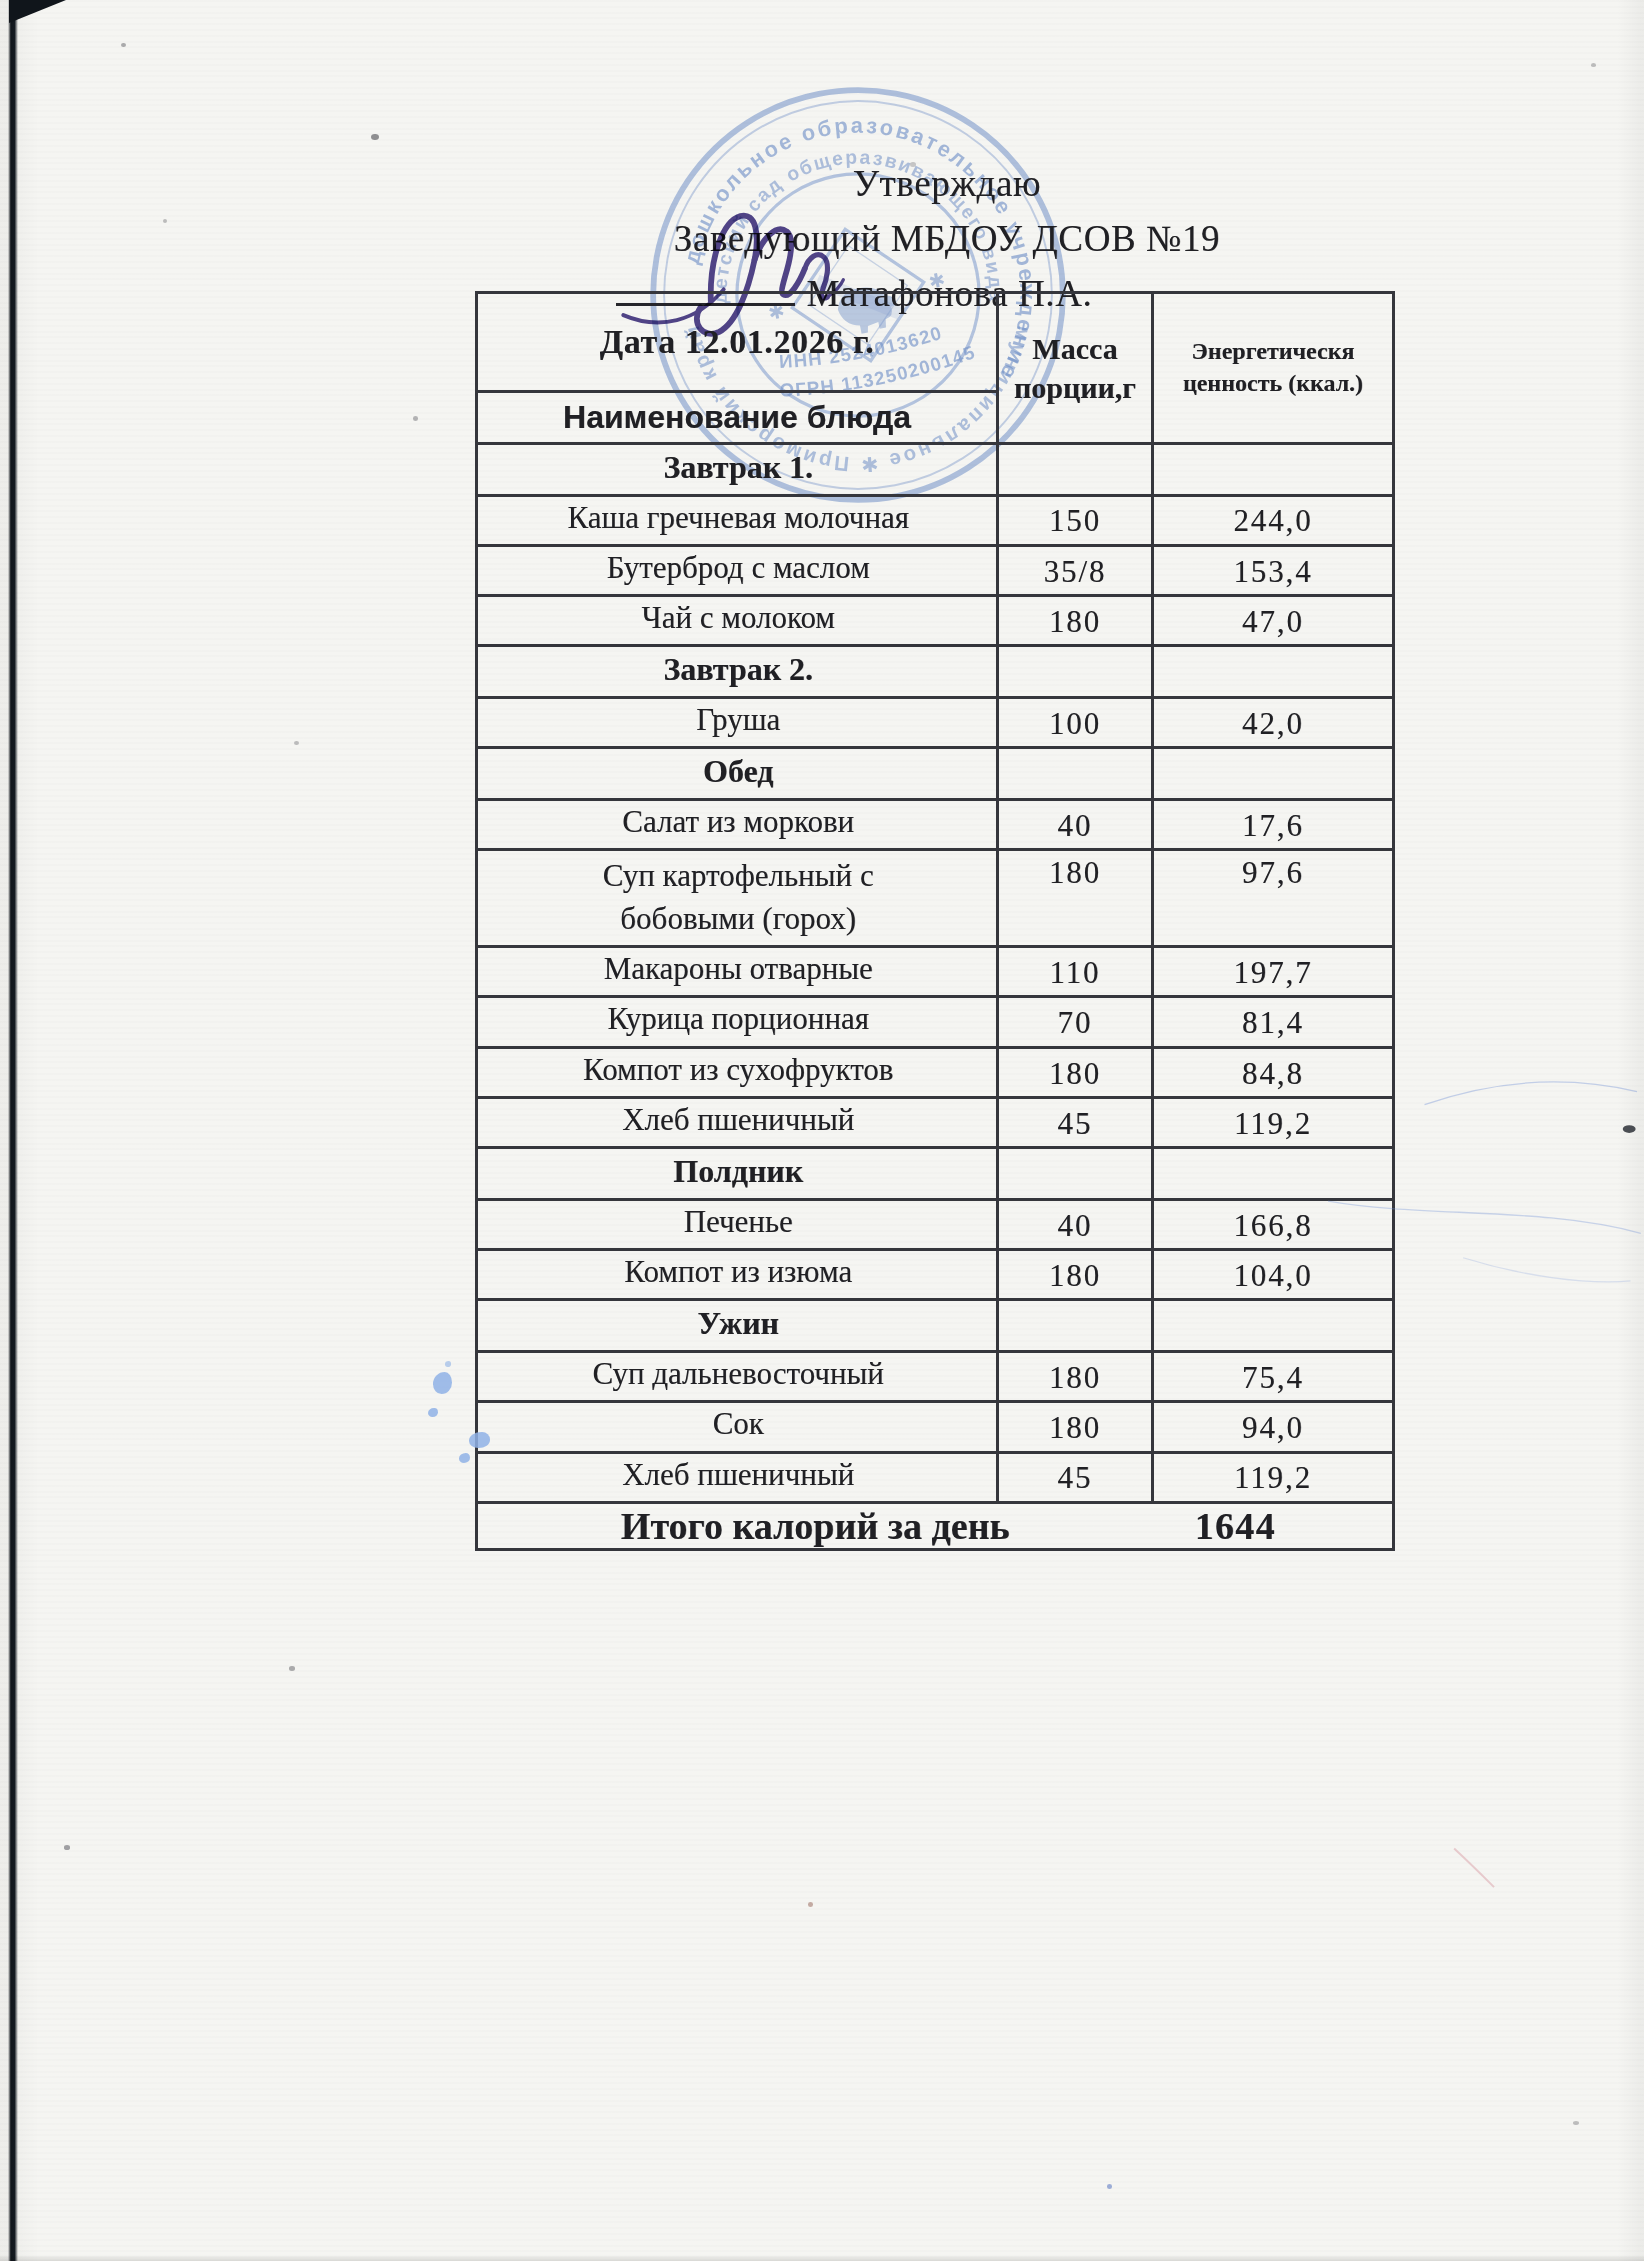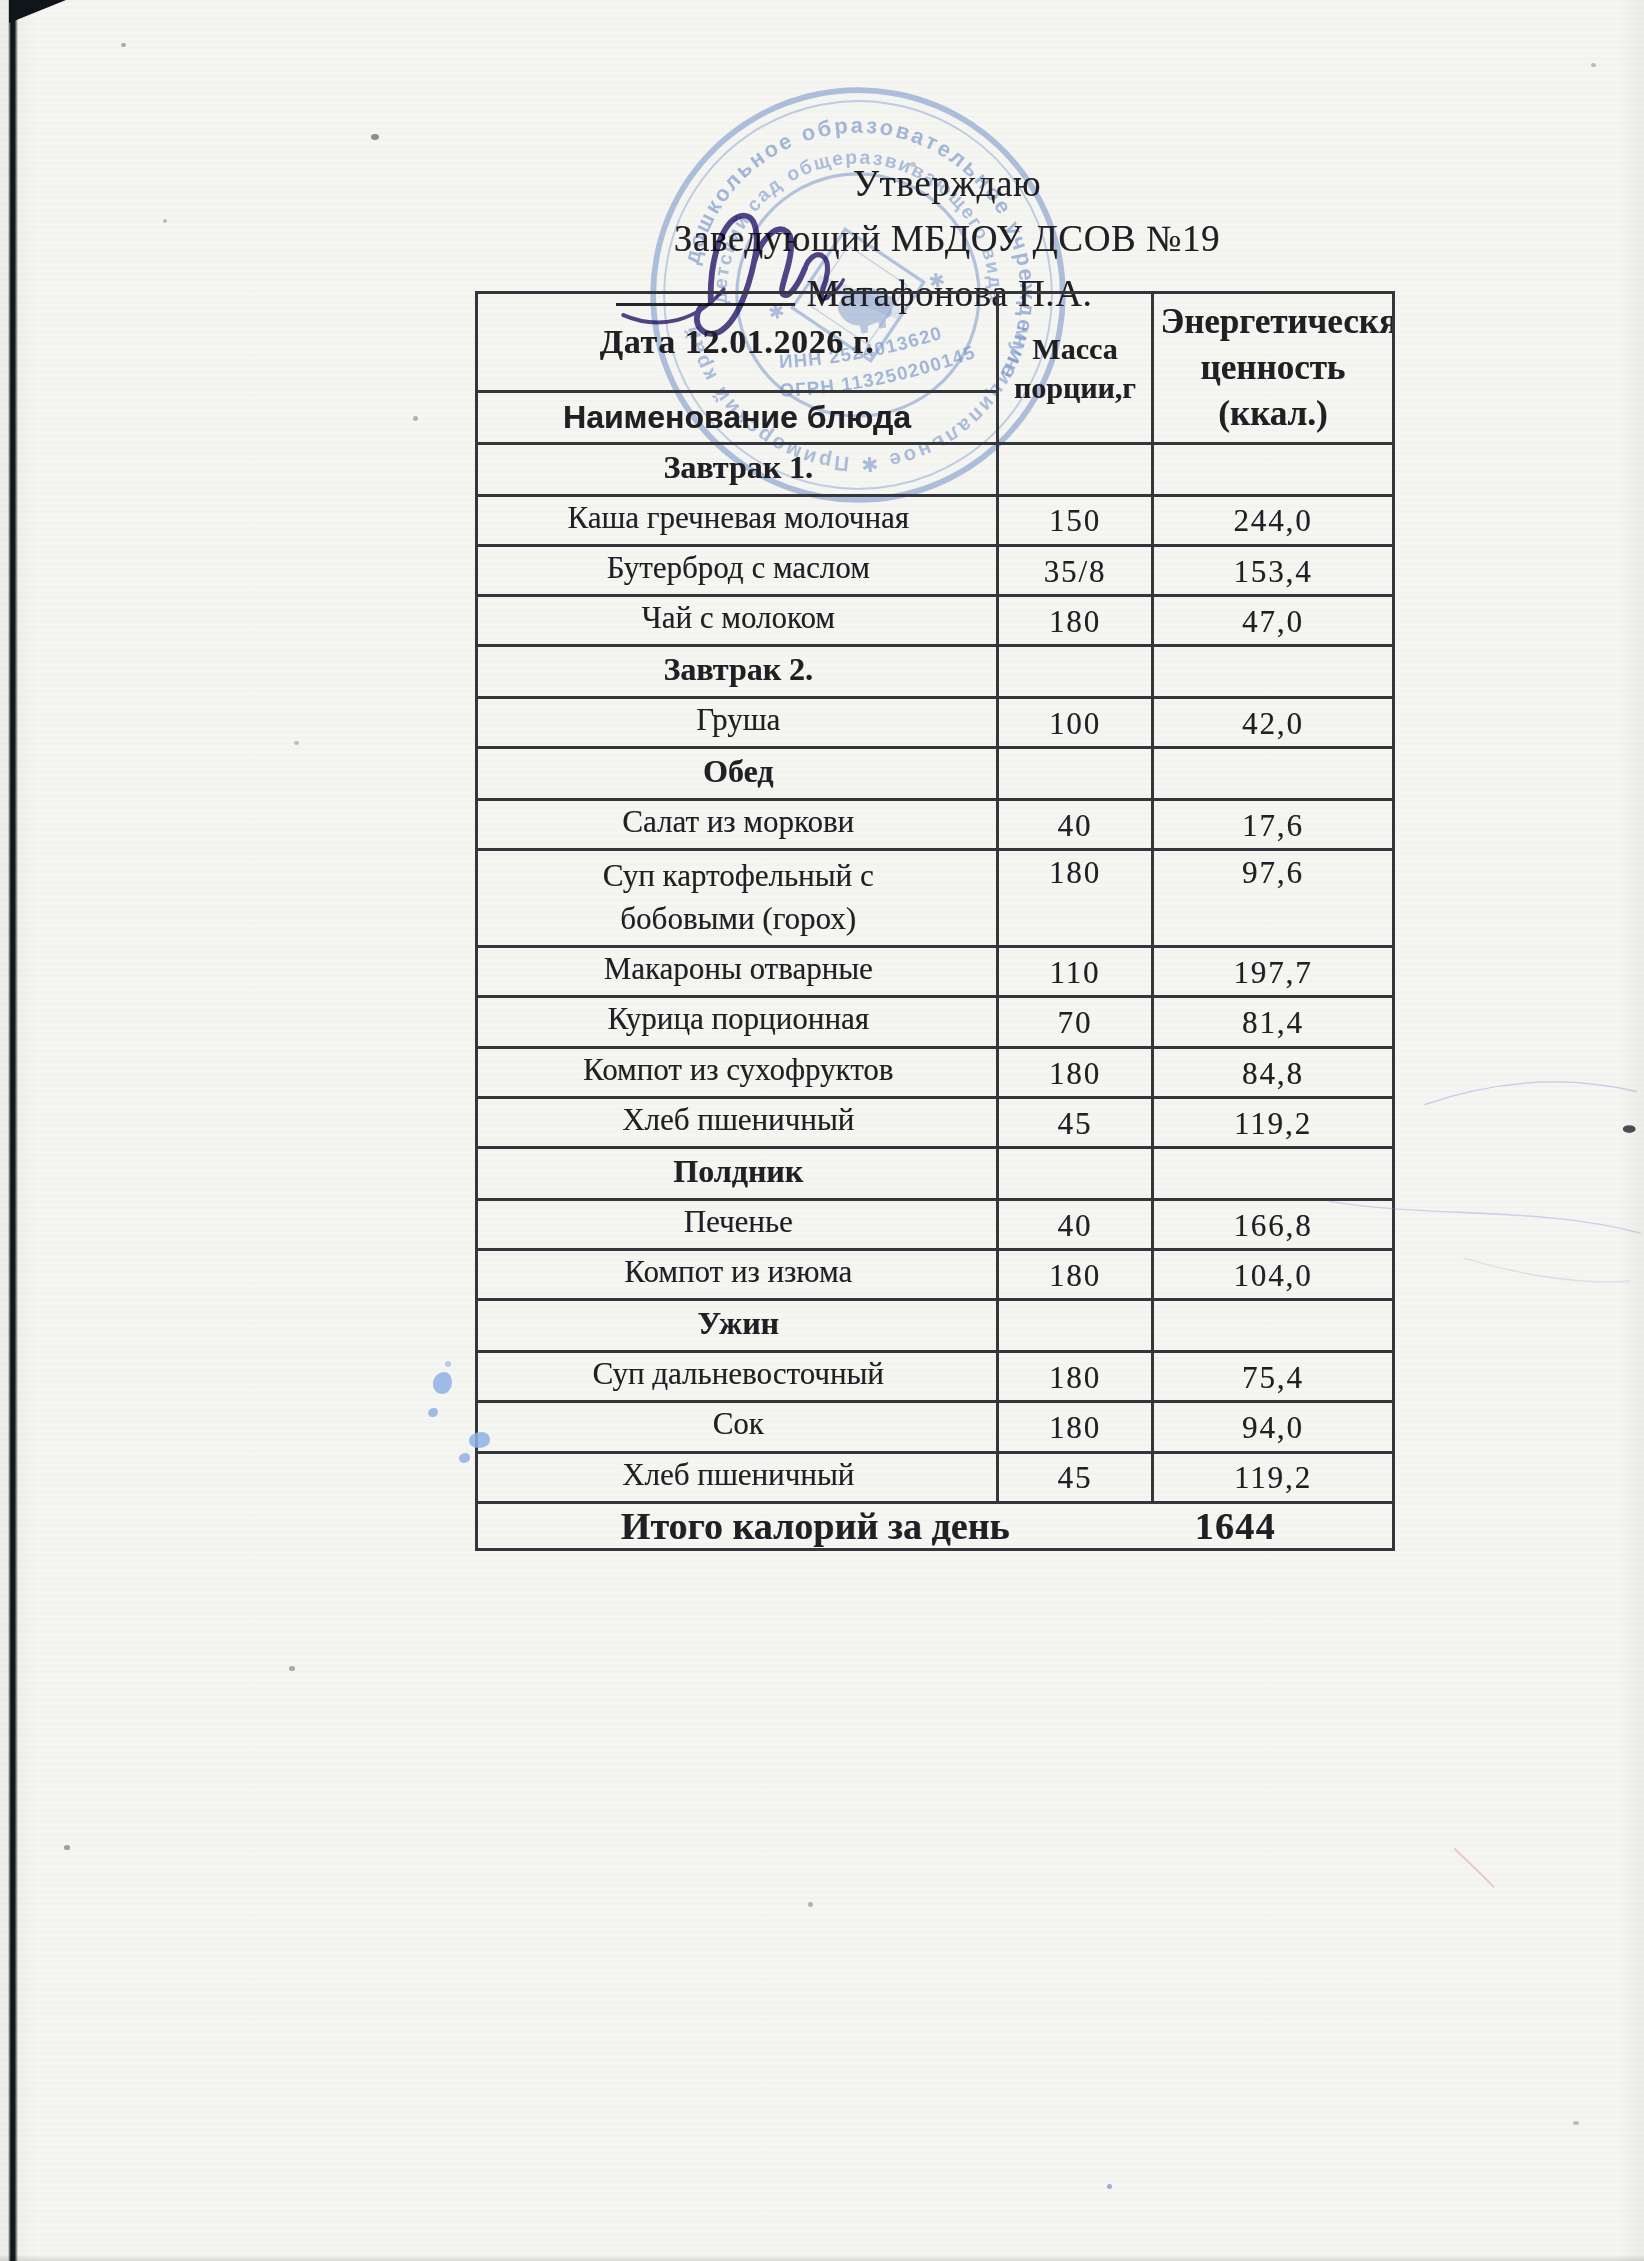--- a/index.html
+++ b/index.html
@@ -47,21 +47,21 @@
   .menu-wrap{position:absolute;left:475px;top:291px;}
   table{border-collapse:collapse;table-layout:fixed;width:917px;
     font-size:31px;color:var(--ink);
     text-shadow:0.4px 0.4px 0.5px rgba(25,25,32,.38);}
   td,th{border:3.2px solid var(--border);padding:0 5.2px;overflow:hidden;}
   thead th{font-weight:bold;text-align:center;vertical-align:middle;}
   tr.hA{height:99px;}
   tr.hB{height:52px;}
   th.date{font-size:34px;letter-spacing:0.6px;}
   th.mass{font-size:30px;line-height:1.3;padding:0 3.9px;}
-  th.energy{font-size:35px;line-height:1.32;padding:0 6.4px;}
+  th.energy{font-size:24px;line-height:1.32;padding:0 6.4px;}
   th.dish{font-family:"Liberation Sans","DejaVu Sans",sans-serif;font-size:32px;letter-spacing:0;margin-left:13px;}
   tbody tr.section{height:50px;}
   tbody tr.item{height:48px;}
   tbody tr.item.tall{height:94px;}
   tbody td{vertical-align:bottom;padding-bottom:4.5px;}
   tbody tr.tall td{vertical-align:top;padding-top:3.9px;}
   td.name{text-align:center;padding-left:7.7px;white-space:pre-line;line-height:1.38;}
   tr.section td.name{font-weight:bold;font-size:32px;}
   td.num{text-align:center;letter-spacing:1.9px;}
   tfoot tr.total{height:44px;}

